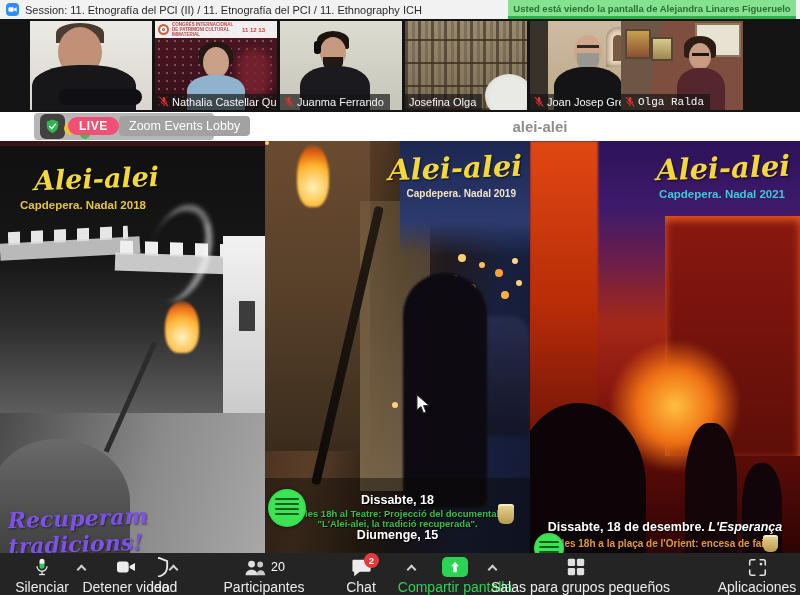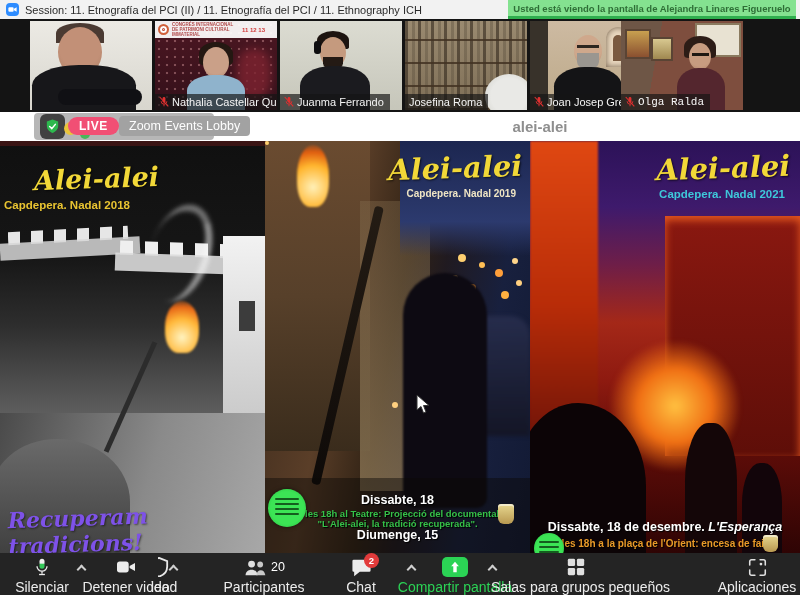--- a/index.html
+++ b/index.html
@@ -102,21 +102,21 @@
   .p1-merlons-b { position:absolute; left:120px; top:102px; width:145px; height:14px; background:repeating-linear-gradient(90deg, #efefef 0 13px, transparent 13px 25px); transform:rotate(2deg); }
   .p1-wallband-b { position:absolute; left:115px; top:114px; width:150px; height:18px; background:#dcdcdc; opacity:.9; transform:rotate(2deg); }
   .p1-building { position:absolute; right:0; top:95px; width:42px; height:220px; background:linear-gradient(#f2f2f2, #c2c2c2); }
   .p1-bwin { position:absolute; right:10px; top:160px; width:16px; height:30px; background:#3c3c3c; }
   .p1-street { position:absolute; left:0; bottom:0; width:100%; height:140px; background:linear-gradient(105deg, #4a4a4a 0%, #8a8a8a 55%, #a8a8a8 100%); }
   .p1-smoke { position:absolute; left:150px; top:62px; width:60px; height:100px; border-right:7px solid rgba(250,250,250,.55); border-top:7px solid rgba(250,250,250,.4); border-radius:50%; transform:rotate(18deg); filter:blur(2px); }
   .p1-flame { position:absolute; left:165px; top:160px; width:34px; height:52px; border-radius:50% 50% 40% 40%; background:radial-gradient(circle at 50% 70%, #fff3c0 0%, #ffb83a 45%, #e86a18 75%, rgba(180,60,10,0) 100%); filter:blur(1px); }
   .p1-person { position:absolute; left:-10px; bottom:-6px; width:140px; height:120px; border-radius:55% 60% 0 0; background:linear-gradient(#6a6a6a, #3e3e3e); }
   .p1-stick { position:absolute; left:128px; top:196px; width:5px; height:120px; background:#2c2c2c; transform:rotate(24deg); }
   .p1-title { position:absolute; left:34px; top:22px; font-size:27px; }
-  .p1-sub { position:absolute; left:4px; top:58px; font-size:11.5px; color:#e9c431; }
+  .p1-sub { position:absolute; left:20px; top:58px; font-size:11.5px; color:#e9c431; }
   .p1-tagline { position:absolute; left:8px; top:362px; width:250px; font-family:"DejaVu Serif", serif; font-style:italic; font-weight:bold; font-size:22px; color:#7e52e8; text-shadow:1px 1px 2px rgba(0,0,0,.5); transform:rotate(-2deg); }
 
   
   .p2019 { width:265px; background:linear-gradient(100deg, #3c2a1c 0%, #5a3e28 30%, #332416 48%, #201a20 60%, #18203e 78%, #121a34 100%); }
   .p2-wall { position:absolute; left:0; top:0; width:105px; height:310px; background:linear-gradient(#6a4b30 0%, #57402a 50%, #3a2c1c 100%); }
   .p2-street { position:absolute; left:95px; top:60px; width:70px; height:290px; background:linear-gradient(#8a745455, #9a8460aa); }
   .p2-sky { position:absolute; right:0; top:0; width:130px; height:115px; background:linear-gradient(to bottom, #1c2650, #2c3a6e 70%, rgba(44,58,110,0)); }
   .p2-crowdlights { position:absolute; left:0; top:0; width:4px; height:4px; border-radius:50%; background:#ffcf70;
       box-shadow:195px 115px 0 2px #ffd070, 215px 122px 0 1px #ffbf55, 232px 130px 0 2px #ff9f3a, 248px 118px 0 1px #ffd58a, 205px 145px 0 2px #ff9a30, 238px 152px 0 2px #ffb040, 252px 140px 0 1px #ffd080, 188px 135px 0 1px #ffc060, 150px 250px 0 2px #ffae4a, 128px 262px 0 1px #ffd080; filter:blur(.5px); }
   .p2-crowd { position:absolute; right:0; top:175px; width:110px; height:120px; background:linear-gradient(#2a3050cc, #141626); border-radius:20px 20px 0 0; filter:blur(2px); }
@@ -233,21 +233,21 @@
             <line x1="7" y1="11" x2="7" y2="14" stroke="#e03030" stroke-width="1.3"></line>
             <line x1="1" y1="1" x2="13" y2="14" stroke="#e03030" stroke-width="1.5"></line>
           </svg>
         <span>Juanma Ferrando</span>
       </div>
     </div>
 
     <div class="tile t4">
       <div class="hairwhite"></div>
       <div class="name-label">
-        <span>Josefina Roma</span>
+        <span>Josefina Olga</span>
       </div>
     </div>
 
     <div class="tile t5">
       <div class="darkdoor"></div>
       <div class="niche"></div>
       <div class="statue"></div>
       <div class="head"></div>
       <div class="glasses"></div>
       <div class="beard"></div>

